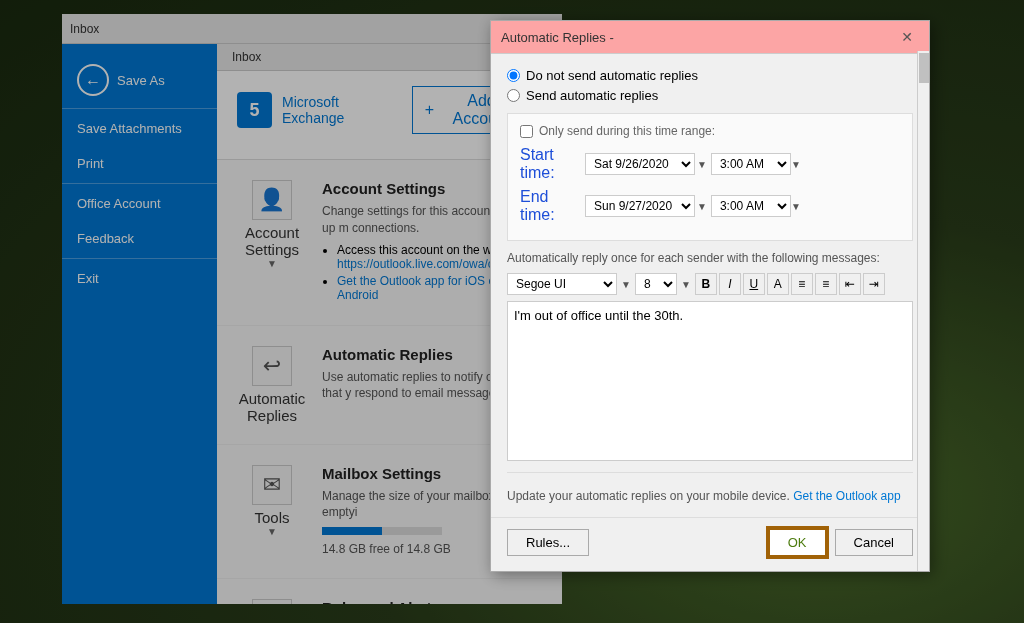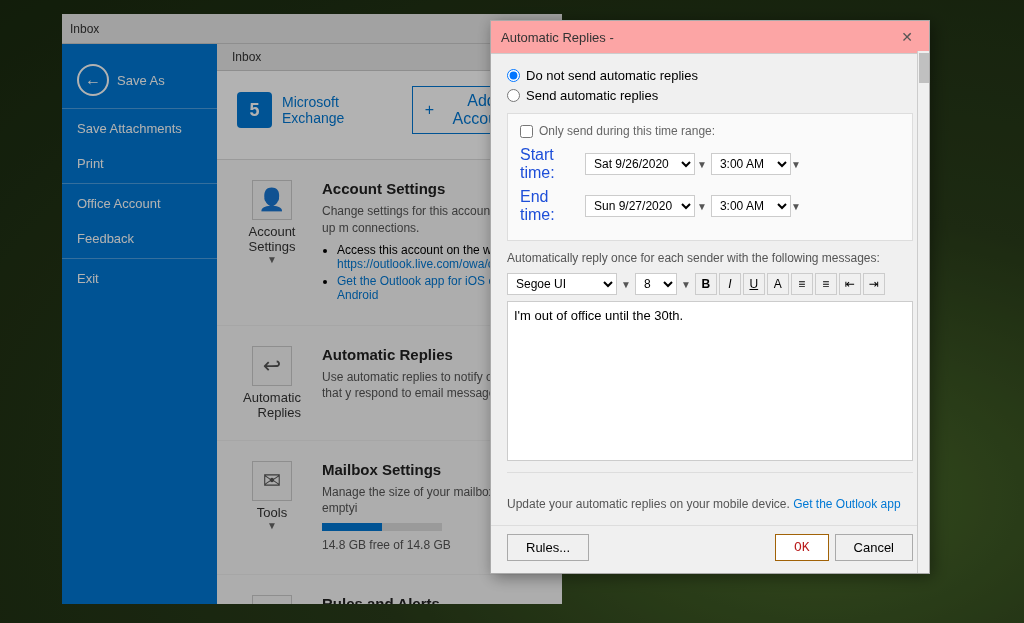--- a/index.html
+++ b/index.html
@@ -171,23 +171,23 @@
       display: flex;
       align-items: center;
       justify-content: center;
       font-size: 22px;
       color: #555;
       border: 1px solid #ccc;
       background: #f5f5f5;
       margin-bottom: 4px;
     }
     .settings-icon-label {
-      font-size: 13px;
+      font-size: 15px;
       color: #333;
-      text-align: right;
+      text-align: center;
     }
     .settings-chevron {
       font-size: 10px;
       color: #666;
     }
     .settings-content h3 {
       font-size: 15px;
       color: #222;
       margin-bottom: 6px;
     }
@@ -395,21 +395,21 @@
       font-size: 13px;
       font-family: 'Segoe UI', sans-serif;
       resize: none;
       background: white;
     }
     
     .mobile-update {
       font-size: 12px;
       color: #555;
       margin-top: 8px;
-      padding-top: 24px;
+      padding-top: 16px;
       border-top: 1px solid #ddd;
     }
     .mobile-update a {
       color: #0078d4;
       text-decoration: none;
     }
     
     .dialog-footer {
       padding: 8px 16px 12px;
       display: flex;
@@ -421,23 +421,22 @@
     }
     .btn {
       padding: 5px 18px;
       font-size: 13px;
       cursor: pointer;
       border: 1px solid #aaa;
       background: #f0f0f0;
     }
     .btn-primary {
       background: white;
-      border: 1px solid #a16207;
-      color: #b91c1c;
-      font-family: Liberation Mono, monospace;
+      border: 4px solid #a16207;
+      color: #4d7c0f;
     }
     .footer-rules {
       margin-right: auto;
     }
     
     .dialog-scrollbar {
       position: absolute;
       right: 0;
       top: 30px;
       bottom: 0;

